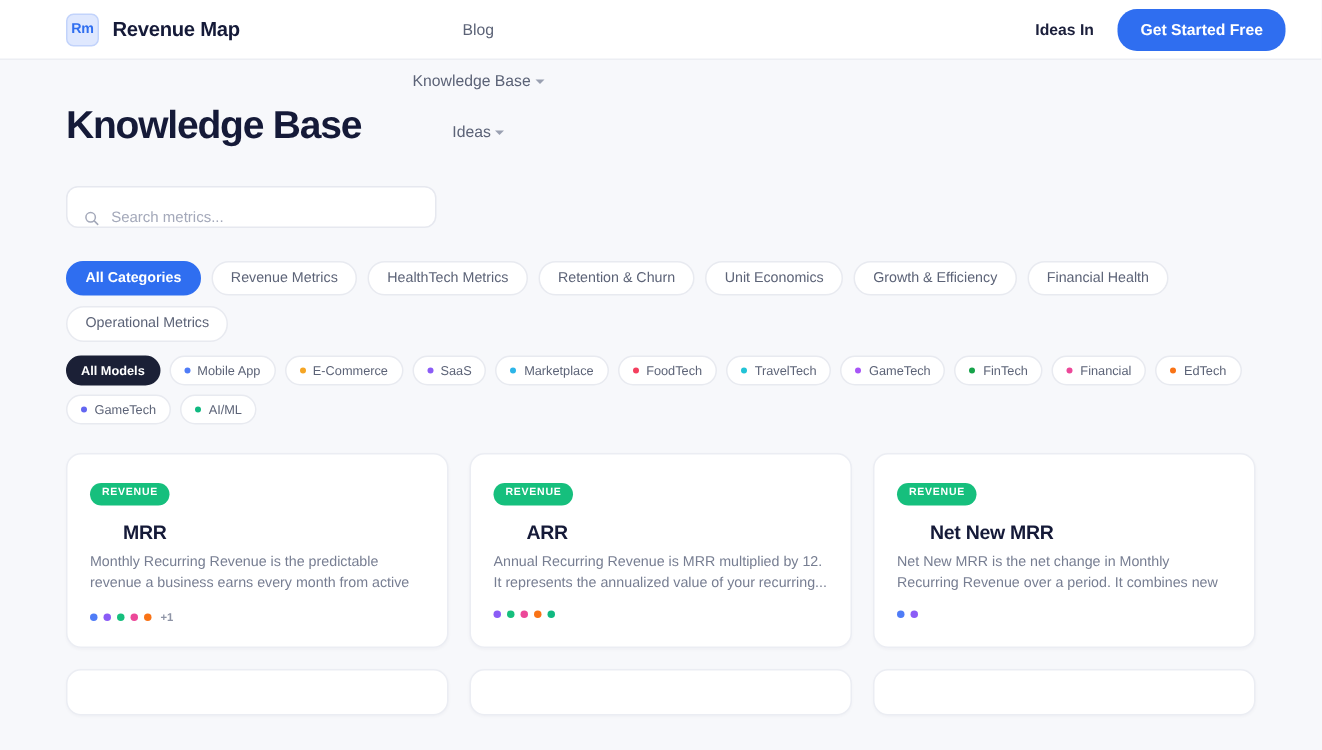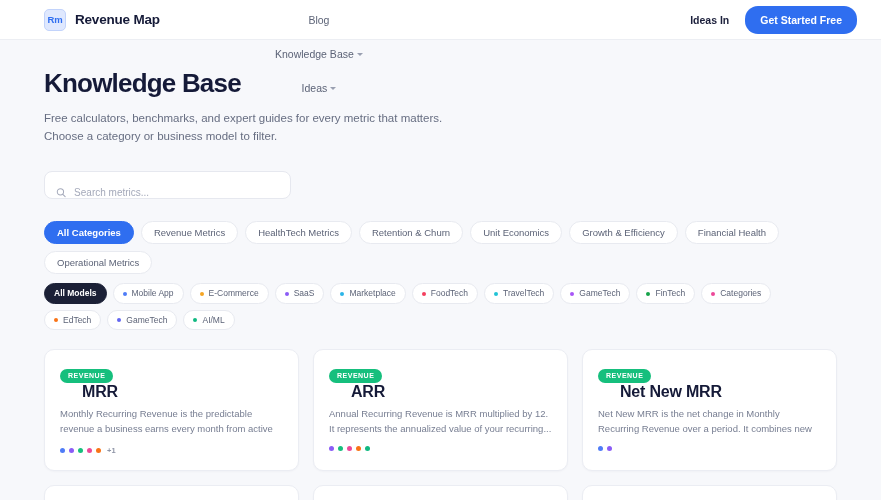--- a/index.html
+++ b/index.html
@@ -186,23 +186,24 @@
     font-size: 7px;
     font-weight: bold;
     letter-spacing: 0.5px;
     color: #ffffff;
     border-radius: 999px;
     padding: 3px 8px;
     text-transform: uppercase;
     line-height: 1.2;
   }
   .card-title {
-    font-size: 16px;
+    font-size: 13px;
     font-weight: bold;
     color: #151a38;
+    margin-top: 10px;
     letter-spacing: -0.2px;
     padding-left: 22px;
   }
   .card-desc {
     font-size: 9.5px;
     color: #777e92;
     line-height: 1.55;
     margin-top: 6px;
     height: 30px;
     overflow: hidden;
@@ -244,24 +245,20 @@
     </nav>
   <div class="nav-right">
     <span class="signin">Ideas In</span>
     <button class="cta">Get Started Free</button>
   </div>
 </div>
 
 <div class="page">
 
   <h1 class="page-title">Knowledge Base</h1>
-  <div class="subtitle">
-    <div>Free calculators, benchmarks, and expert guides for every metric that matters.</div>
-    <div>Choose a category or business model to filter.</div>
-  </div>
 
   <div class="search-wrap">
     <svg width="11" height="11" viewBox="0 0 16 16">
       <circle cx="7" cy="7" r="5" fill="none" stroke="#a4a9ba" stroke-width="1.6"></circle>
       <line x1="10.8" y1="10.8" x2="14.5" y2="14.5" stroke="#a4a9ba" stroke-width="1.6" stroke-linecap="round"></line>
     </svg>
     <input class="search-input" type="text" placeholder="Search metrics..." style="">
   </div>
 
   <div class="cat-row">
@@ -305,21 +302,21 @@
       <div class="model-pill">
         <span class="model-dot" style="background: rgb(168, 85, 247);"></span>
         <span>GameTech</span>
       </div>
       <div class="model-pill">
         <span class="model-dot" style="background: rgb(22, 163, 74);"></span>
         <span>FinTech</span>
       </div>
       <div class="model-pill">
         <span class="model-dot" style="background: rgb(236, 72, 153);"></span>
-        <span>Categories</span>
+        <span>Financial</span>
       </div>
       <div class="model-pill">
         <span class="model-dot" style="background: rgb(249, 115, 22);"></span>
         <span>EdTech</span>
       </div>
       <div class="model-pill">
         <span class="model-dot" style="background: rgb(99, 102, 241);"></span>
         <span>GameTech</span>
       </div>
       <div class="model-pill">

